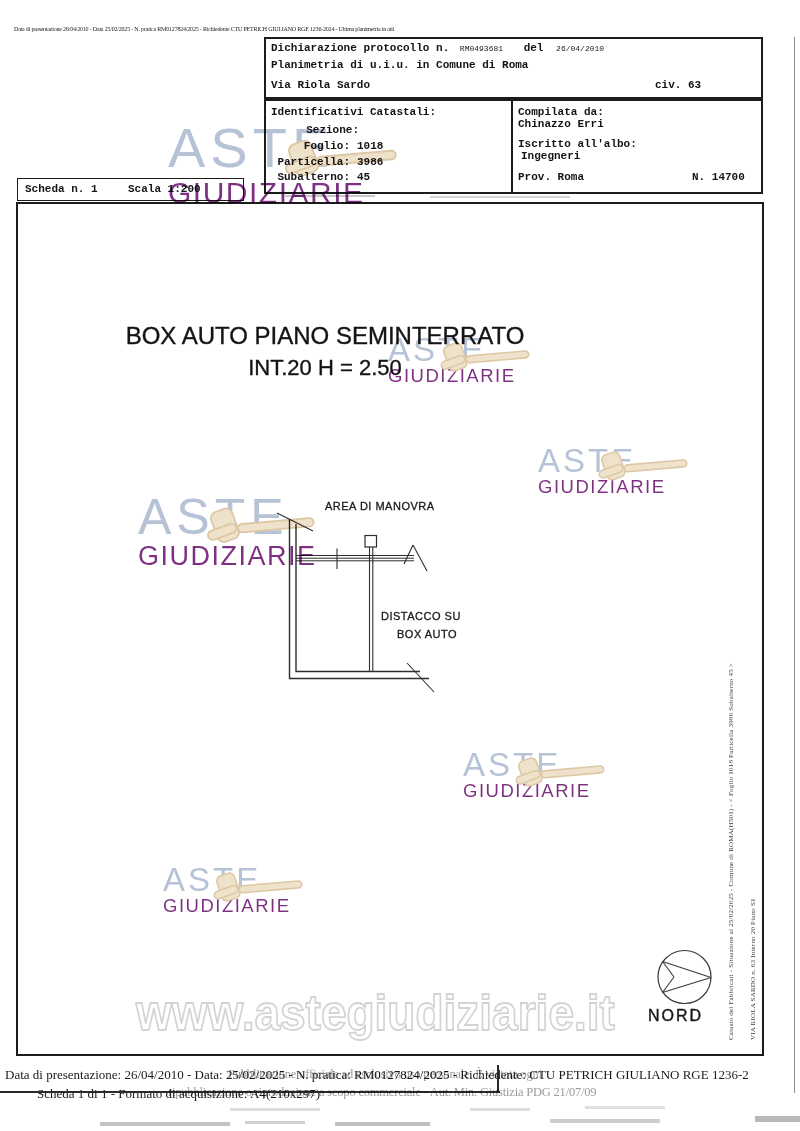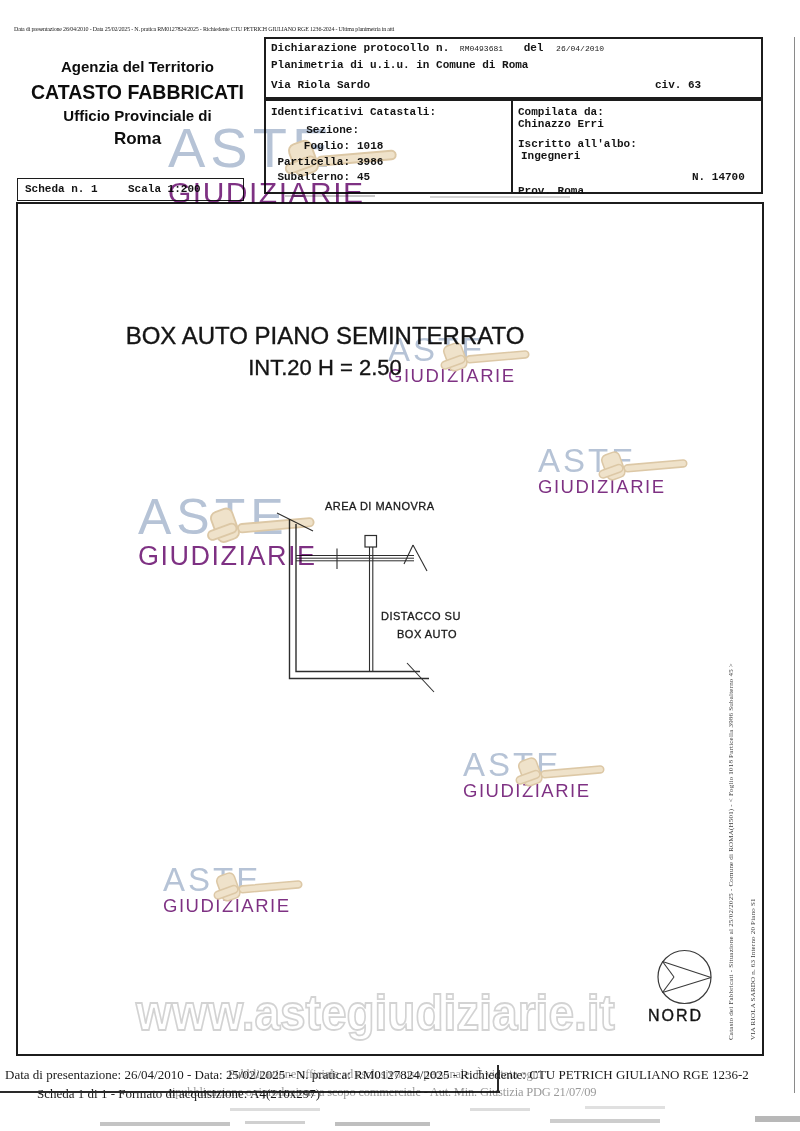--- a/index.html
+++ b/index.html
@@ -30,26 +30,20 @@
   .artifact{position:absolute;z-index:1;}
   svg{display:block;}
 </style>
 </head>
 <body>
 
 <div class="page">
 
   <div class="abs serif-sm" style="left:14px;top:26px;z-index:3;">Data di presentazione  26/04/2010 - Data  25/02/2025 - N. pratica  RM0127824/2025 - Richiedente  CTU PETRICH GIULIANO RGE 1236-2024 - Ultima planimetria in atti</div>
 
-  <div class="abs" style="left:25px;top:58px;width:225px;z-index:3;">
-    <div class="hdr" style="font-size:15px;">Agenzia del Territorio</div>
-    <div class="hdr" style="font-size:19.5px;margin-top:3px;">CATASTO FABBRICATI</div>
-    <div class="hdr" style="font-size:15px;margin-top:3px;">Ufficio Provinciale di</div>
-    <div class="hdr" style="font-size:17px;margin-top:2px;">Roma</div>
-  </div>
 
   <div class="abs frame" style="left:264px;top:37px;width:499px;height:62px;z-index:2;"></div>
   <div class="abs mono" style="left:271px;top:42px;z-index:3;">
     <span>Dichiarazione protocollo n.</span>
     <span class="mono-sm" style="margin-left:4px;">RM0493681</span>
     <span style="margin-left:14px;">del</span>
     <span class="mono-sm" style="margin-left:6px;">26/04/2010</span>
   </div>
   <div class="abs mono" style="left:271px;top:59px;z-index:3;">Planimetria di u.i.u. in Comune di Roma</div>
   <div class="abs mono" style="left:271px;top:79px;z-index:3;">Via Riola Sardo</div>
@@ -72,21 +66,21 @@
     <span class="idval">3986</span>
   </div>
   <div class="abs mono idrow" style="left:266px;top:171px;z-index:3;">
     <span class="idlabel">Subalterno:</span>
     <span class="idval">45</span>
   </div>
   <div class="abs mono" style="left:518px;top:106px;z-index:3;">Compilata da:</div>
   <div class="abs mono" style="left:518px;top:118px;z-index:3;text-align:right;">Chinazzo Erri</div>
   <div class="abs mono" style="left:518px;top:138px;z-index:3;">Iscritto all'albo:</div>
   <div class="abs mono" style="left:521px;top:150px;z-index:3;">Ingegneri</div>
-  <div class="abs mono" style="left:518px;top:185px;z-index:3;">Prov. Roma</div>
+  <div class="abs mono" style="left:518px;top:171px;z-index:3;">Prov. Roma</div>
   <div class="abs mono" style="left:692px;top:171px;z-index:3;">N. 14700</div>
 
   <div class="abs frame-thin" style="left:17px;top:178px;width:227px;height:23px;z-index:2;"></div>
   <div class="abs mono" style="left:25px;top:183px;z-index:3;text-align:right;">Scheda n. 1</div>
   <div class="abs mono" style="left:128px;top:183px;z-index:3;">Scala 1:200</div>
 
   <div class="abs frame" style="left:16px;top:202px;width:748px;height:854px;z-index:2;"></div>
 
   <div class="artifact" style="left:794px;top:37px;width:1px;height:1056px;background:#8a8a8a;"></div>
 

